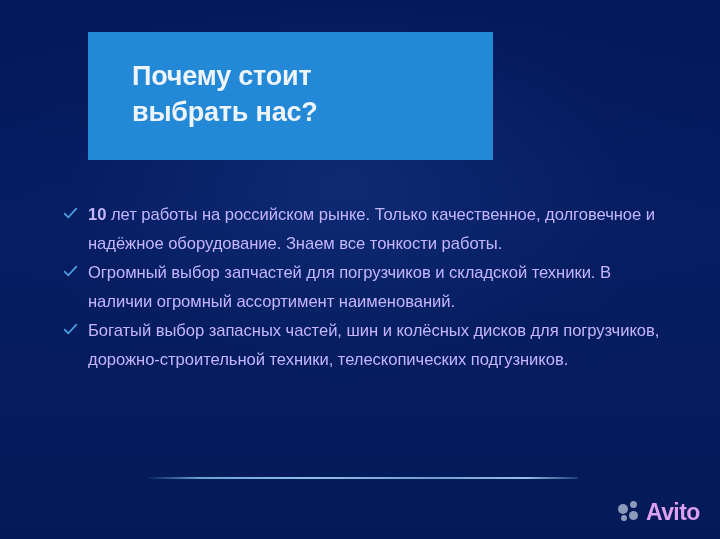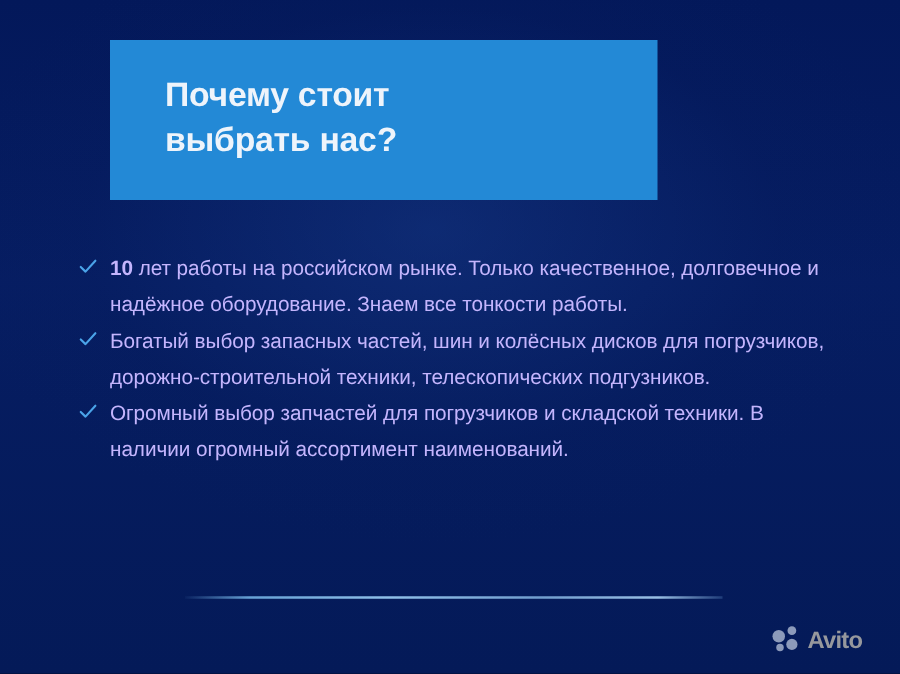--- a/index.html
+++ b/index.html
@@ -25,21 +25,21 @@
       radial-gradient(ellipse 70% 60% at 48% 34%, rgba(30,70,150,0.34) 0%, rgba(10,35,100,0.10) 55%, rgba(0,0,0,0) 78%),
       linear-gradient(180deg, #03185a 0%, #061d62 42%, #041a58 100%);
     pointer-events: none;
   }
 
   
   .title-box {
     position: absolute;
     left: 88px;
     top: 32px;
-    width: 438px;
+    width: 405px;
     height: 128px;
     background: #2389d6;
   }
   .title-text {
     position: absolute;
     left: 44px;
     top: 26px;
     width: 360px;
     color: #eef4fb;
     font-size: 27px;
@@ -115,22 +115,22 @@
     position: absolute;
     display: block;
     border-radius: 50%;
     background: #98a5c3;
   }
   .wm-dots i.d1 { left: 0px;  top: 3px;  width: 10px; height: 10px; }
   .wm-dots i.d2 { left: 12px; top: 0px;  width: 7px;  height: 7px;  }
   .wm-dots i.d3 { left: 11px; top: 10px; width: 9px;  height: 9px;  }
   .wm-dots i.d4 { left: 3px;  top: 14px; width: 6px;  height: 6px;  }
   .wm-text {
-    color: #a3a3a3;
-    font-size: 19px;
+    color: #f0abfc;
+    font-size: 23px;
     font-weight: bold;
     letter-spacing: -0.6px;
     line-height: 25px;
   }
 </style>
 </head>
 <body>
 
 <div id="slide">
 
@@ -149,30 +149,30 @@
       </span>
       <span class="bullet-lead">10</span><span> лет работы на российском рынке. Только качественное, долговечное и надёжное оборудование. Знаем все тонкости работы.</span>
     </div>
 
     <div class="bullet">
       <span class="check-icon">
         <svg width="15" height="15" viewBox="0 0 15 15" aria-hidden="true">
           <path d="M1.6 7.6 L5.4 11.3 L13.3 2.6" fill="none" stroke="#4aa3e8" stroke-width="1.7" stroke-linecap="round" stroke-linejoin="round"></path>
         </svg>
       </span>
-      <span class="bullet-lead"></span><span>Богатый выбор запасных частей, шин и колёсных дисков для погрузчиков, дорожно-строительной техники, телескопических подгузников.</span>
+      <span class="bullet-lead"></span><span>Огромный выбор запчастей для погрузчиков и складской техники. В наличии огромный ассортимент наименований.</span>
     </div>
 
     <div class="bullet">
       <span class="check-icon">
         <svg width="15" height="15" viewBox="0 0 15 15" aria-hidden="true">
           <path d="M1.6 7.6 L5.4 11.3 L13.3 2.6" fill="none" stroke="#4aa3e8" stroke-width="1.7" stroke-linecap="round" stroke-linejoin="round"></path>
         </svg>
       </span>
-      <span class="bullet-lead"></span><span>Огромный выбор запчастей для погрузчиков и складской техники. В наличии огромный ассортимент наименований.</span>
+      <span class="bullet-lead"></span><span>Богатый выбор запасных частей, шин и колёсных дисков для погрузчиков, дорожно-строительной техники, телескопических подгузников.</span>
     </div>
 
   </div>
 
   <div class="divider"></div>
 
   <div class="watermark">
     <span class="wm-dots">
       <i class="d1"></i>
         <i class="d2"></i>

